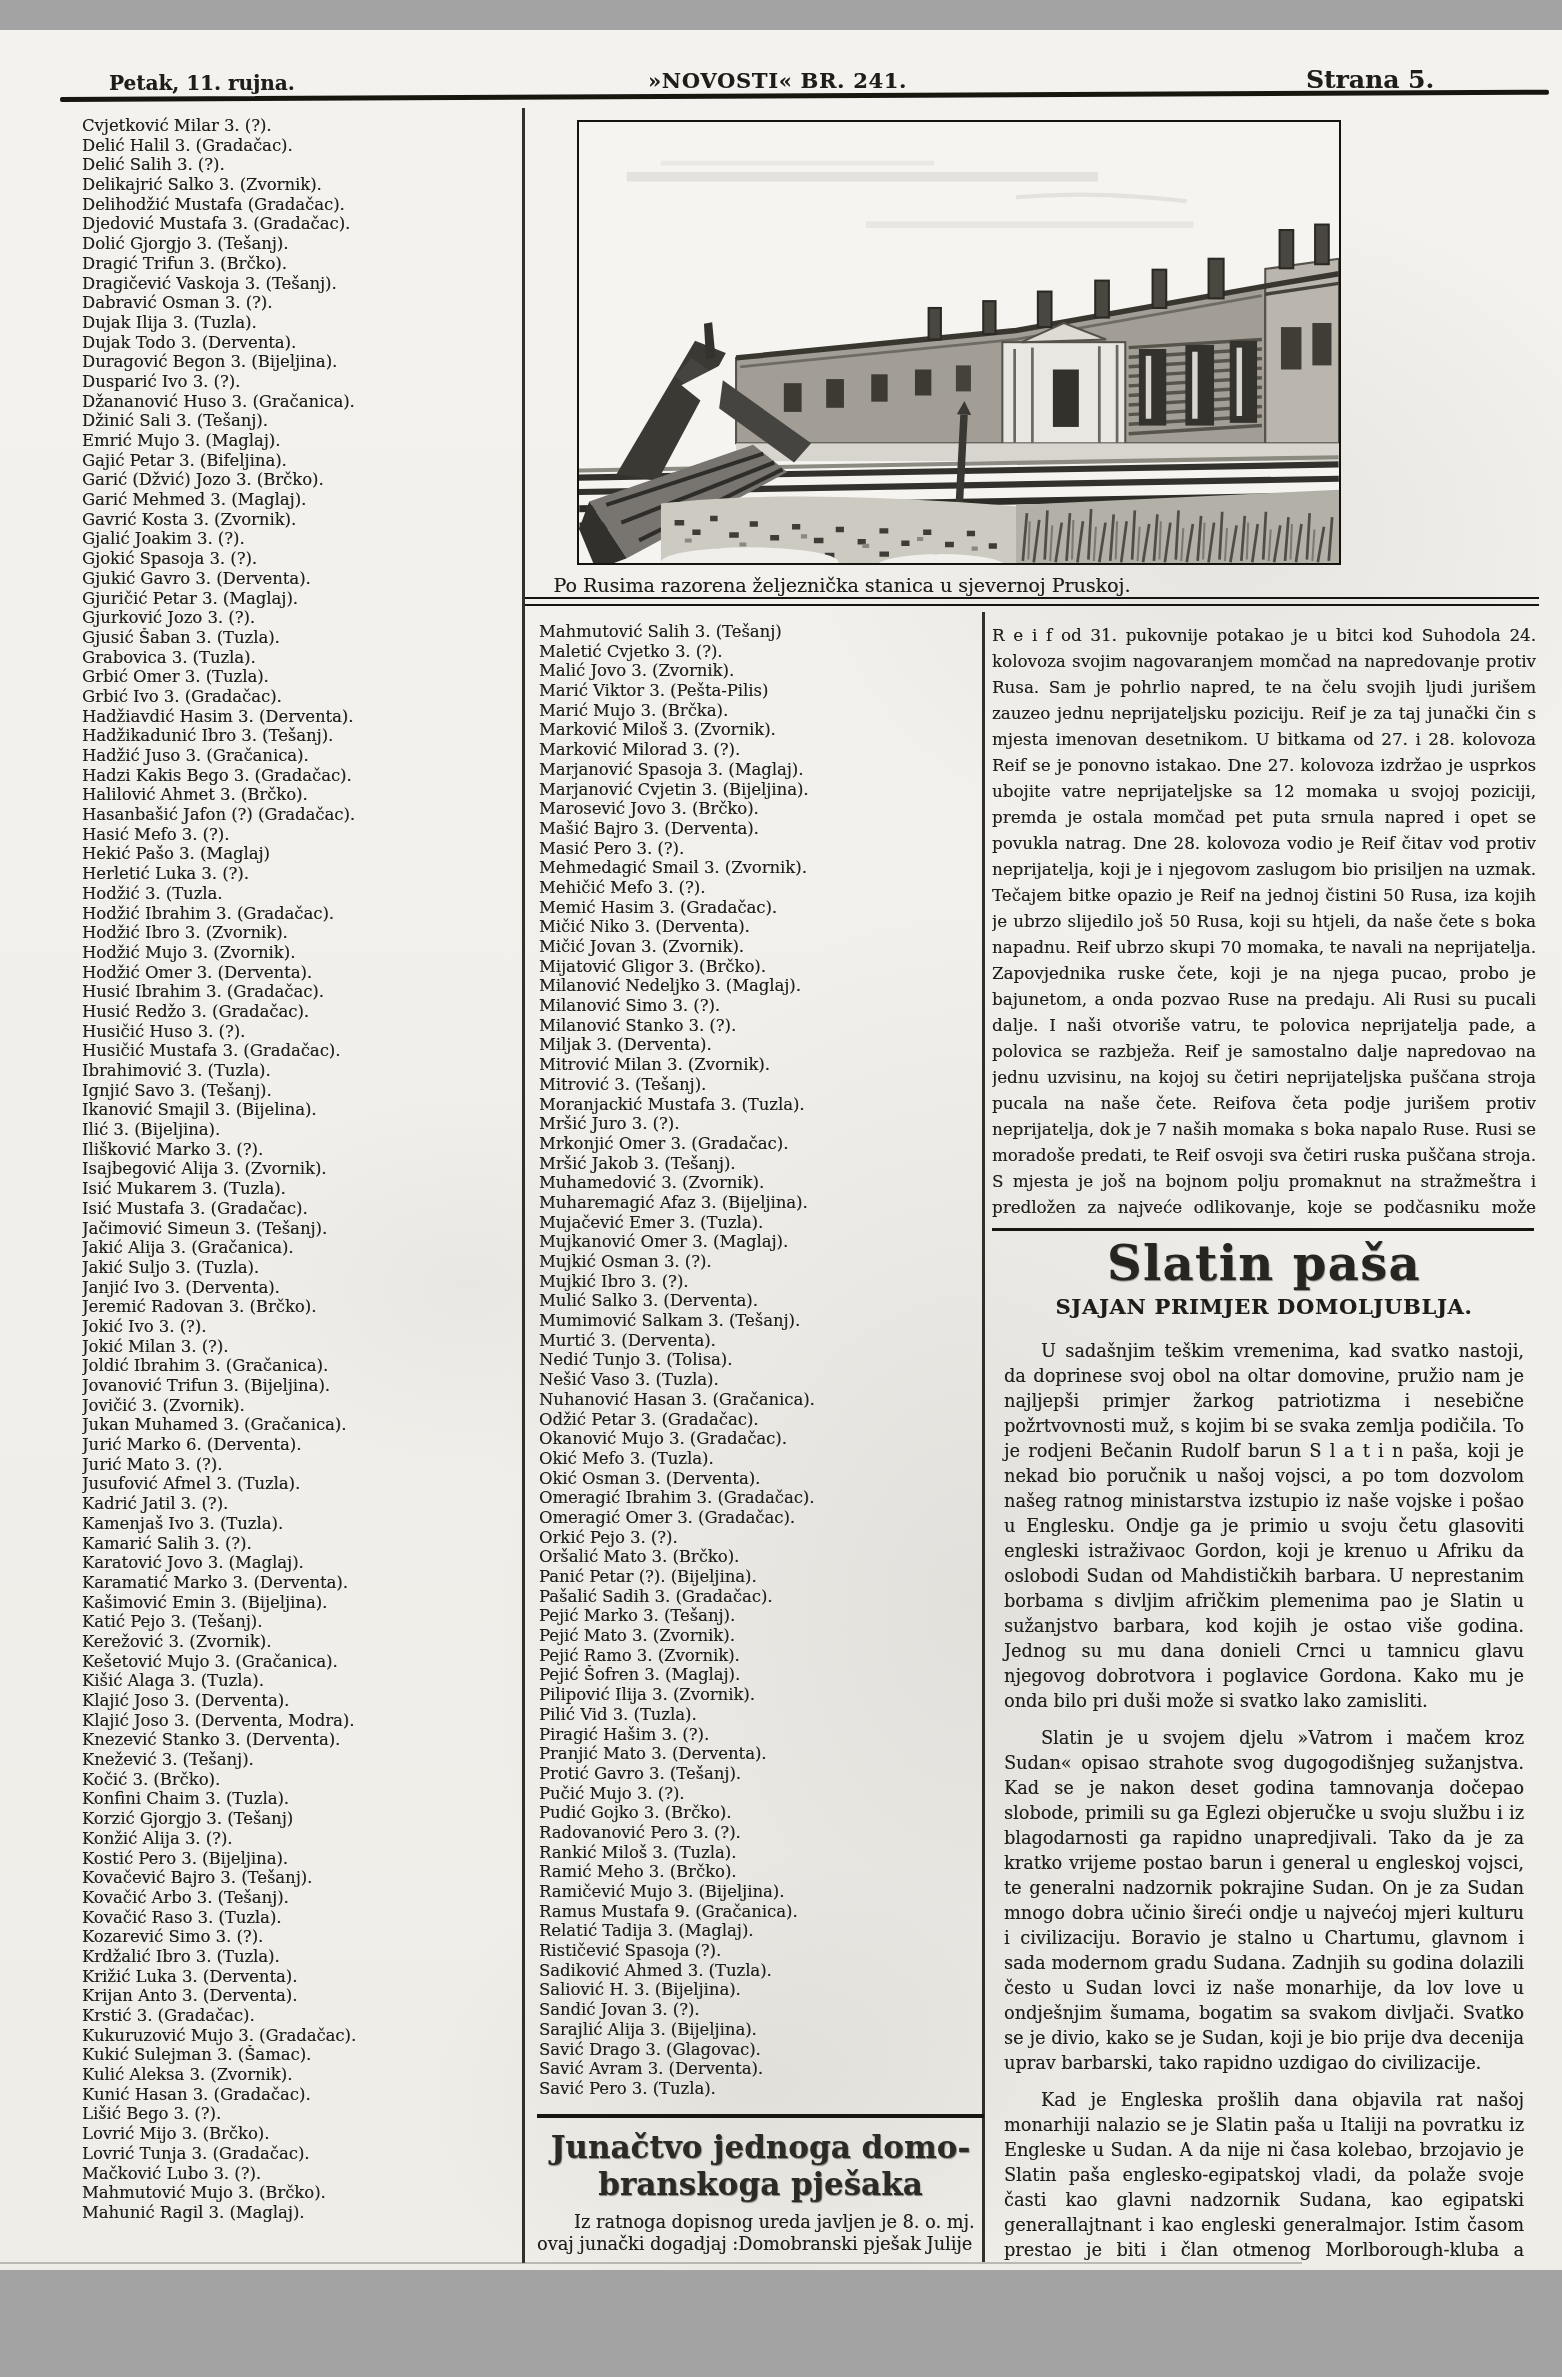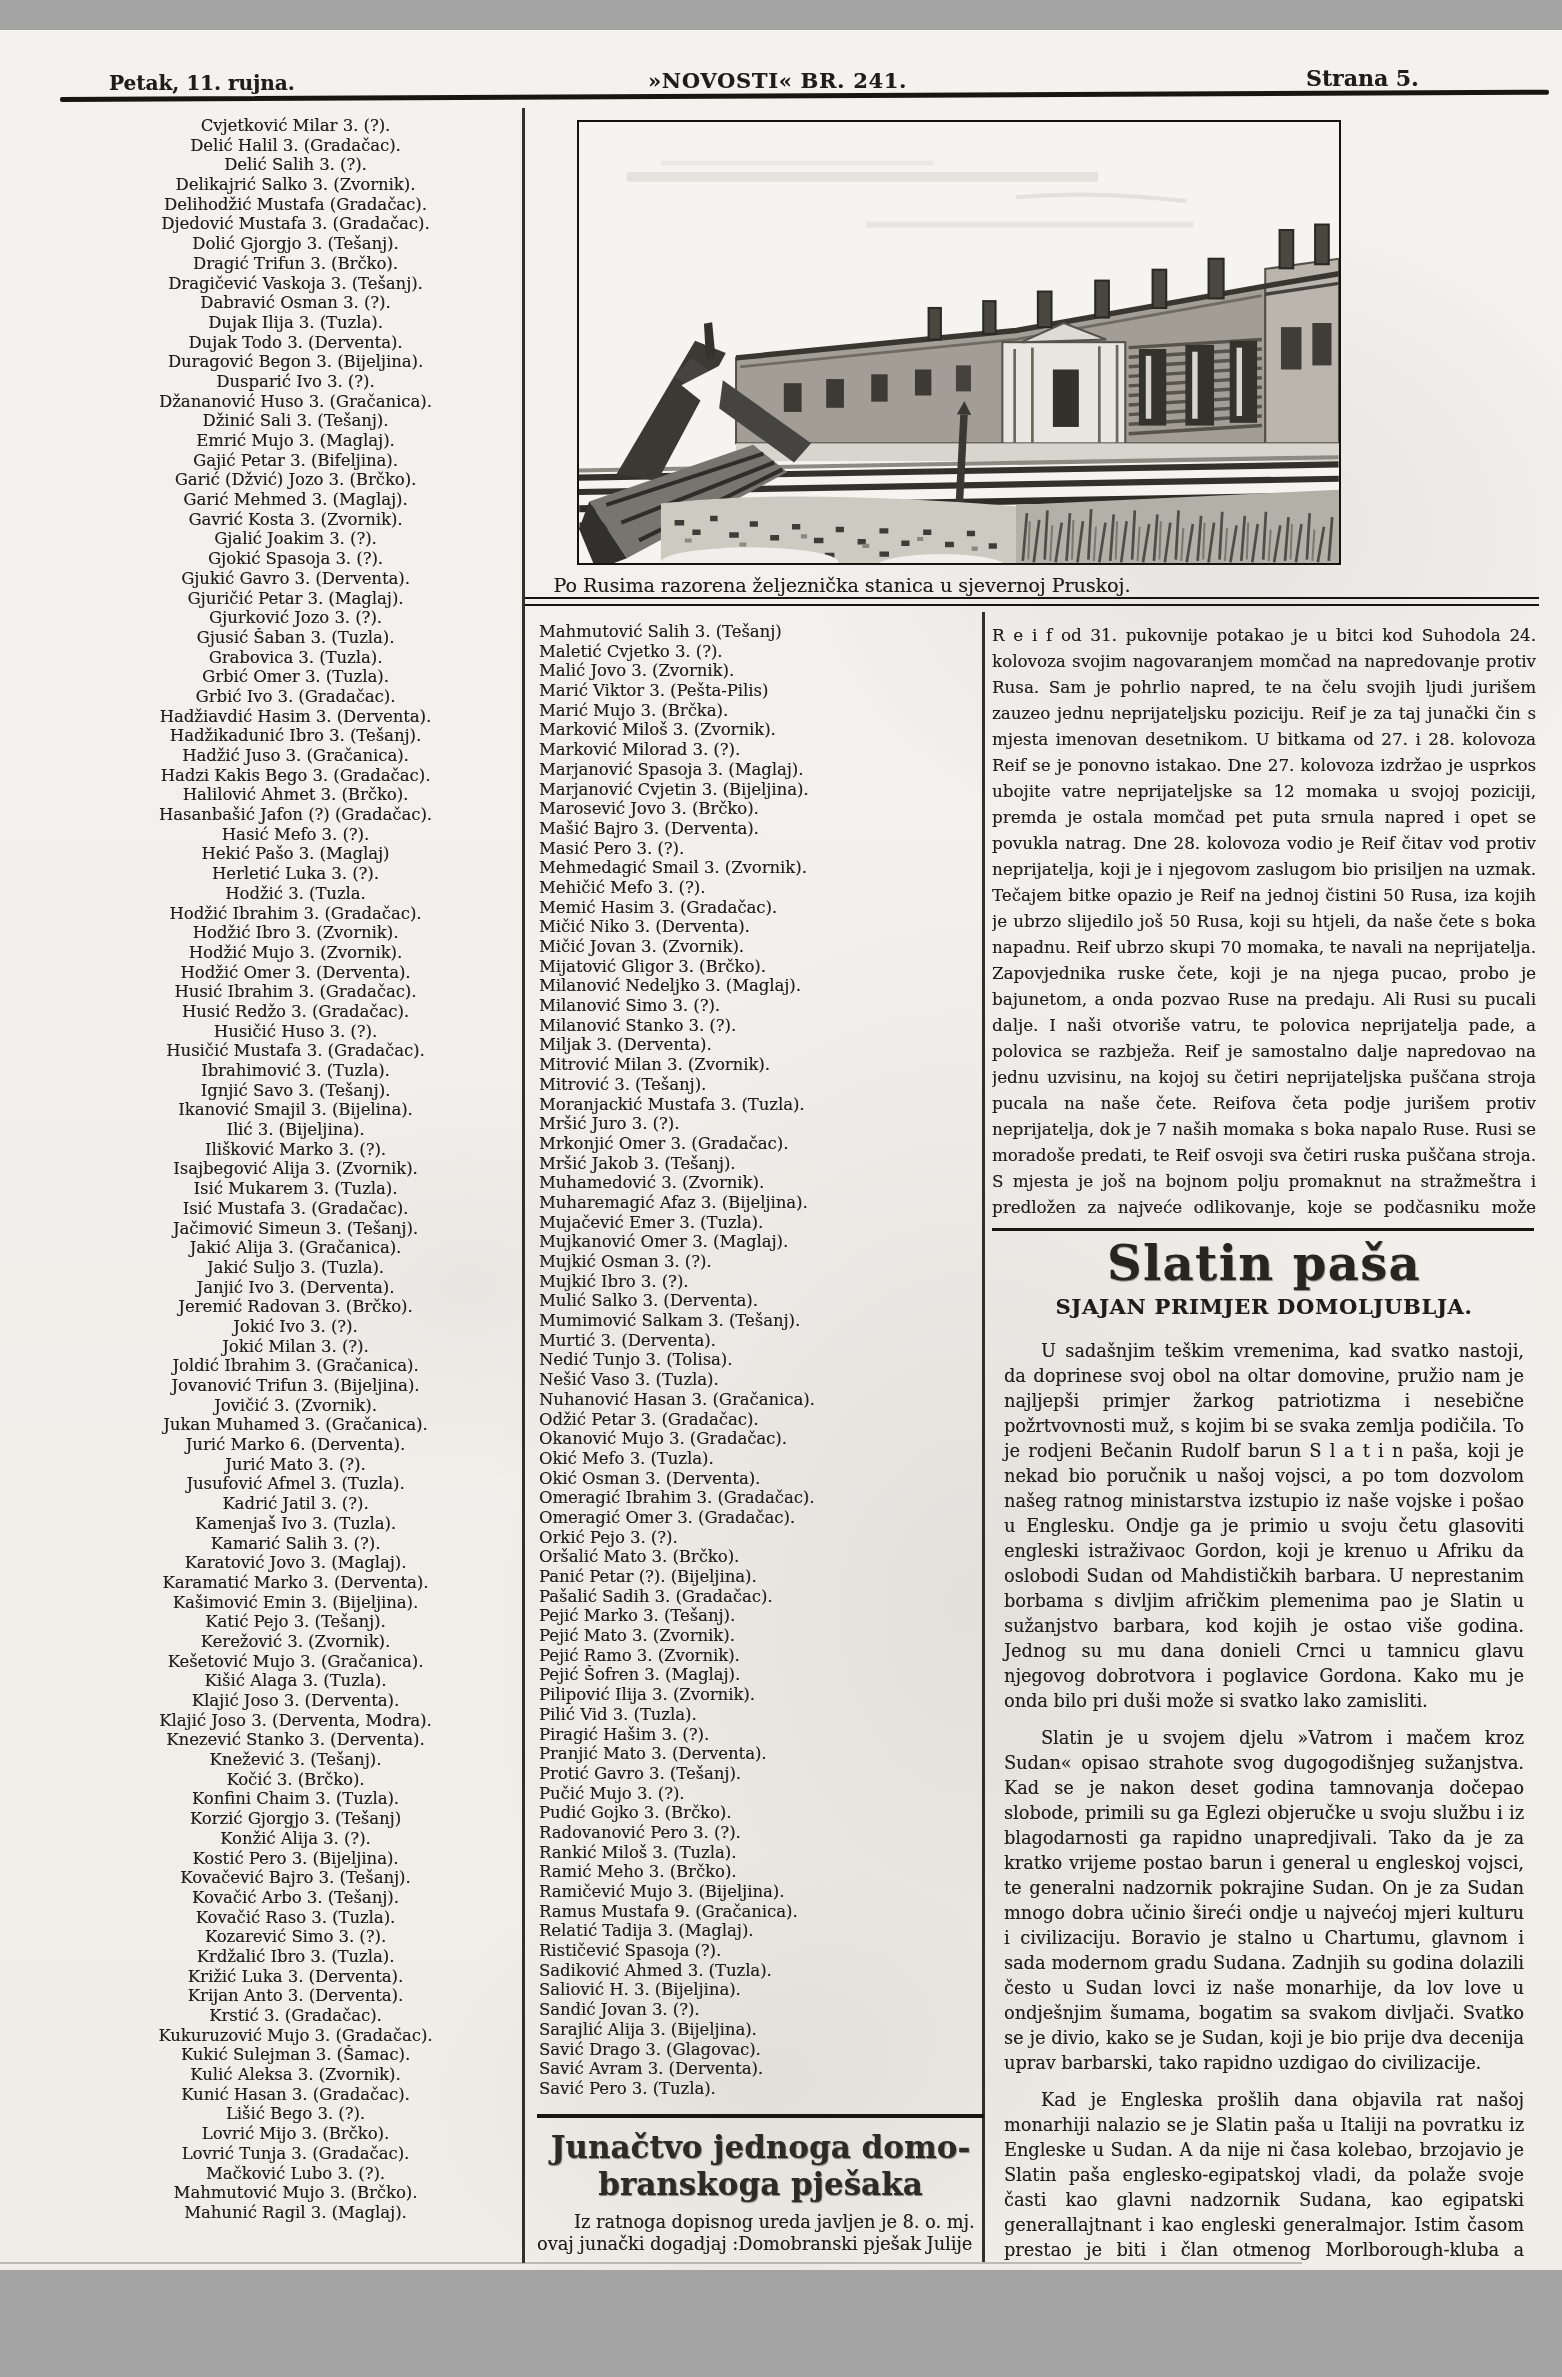--- a/index.html
+++ b/index.html
@@ -15,30 +15,30 @@
       radial-gradient(614px 477px at 78% 22%, rgba(120,118,112,0.10), transparent 70%),
       radial-gradient(682px 955px at 62% 70%, rgba(128,126,120,0.13), transparent 72%),
       radial-gradient(409px 286px at 30% 56%, rgba(120,118,112,0.07), transparent 70%),
       radial-gradient(477px 341px at 48% 92%, rgba(120,118,112,0.10), transparent 70%),
       linear-gradient(#f3f2ee,#eeede8);
   }
   .ink{ text-shadow:0.3px 0.3px 0.5px rgba(25,24,20,0.45); }
   
   .hdr-date{position:absolute;left:109px;top:71px;font-size:20px;font-weight:bold;}
   .hdr-masthead{position:absolute;left:648px;top:68px;font-size:21px;font-weight:bold;letter-spacing:0.7px;}
-  .hdr-page{position:absolute;left:1306px;top:65px;font-size:22px;font-weight:bold;}
+  .hdr-page{position:absolute;left:1306px;top:65px;font-size:25px;font-weight:bold;}
   .hdr-rule{position:absolute;left:60px;top:97px;width:1489px;height:4.8px;background:#17160f;
     transform:rotate(-0.28deg);transform-origin:left center;border-radius:2px;}
   
   .vrule{position:absolute;width:2.7px;background:rgba(23,22,15,0.88);}
   #vr1{left:522px;top:108px;height:2155px;}
   #vr2{left:982px;top:612px;height:1650px;}
   
   .name-col{position:absolute;font-size:16.4px;}
-  #col-left{left:69px;top:116px;width:453px;text-align:center;}
+  #col-left{left:82px;top:116px;width:453px;}
   #col-mid{left:539px;top:622px;width:440px;}
   .name-entry{height:19.7px;line-height:19.7px;white-space:nowrap;overflow:hidden;}
   
   #figure{position:absolute;left:577px;top:120px;width:764px;height:445px;
     border:2.7px solid #14130e;box-sizing:border-box;background:#f5f4f0;}
   #figure svg{display:block;width:100%;height:100%;}
   .caption{position:absolute;left:542px;top:574px;width:600px;text-align:center;
     font-size:19px;font-weight:normal;}
   .drule{position:absolute;left:525px;top:597px;width:1014px;height:4.8px;
     border-top:2.7px solid #15140e;border-bottom:2.7px solid #15140e;box-sizing:content-box;}

